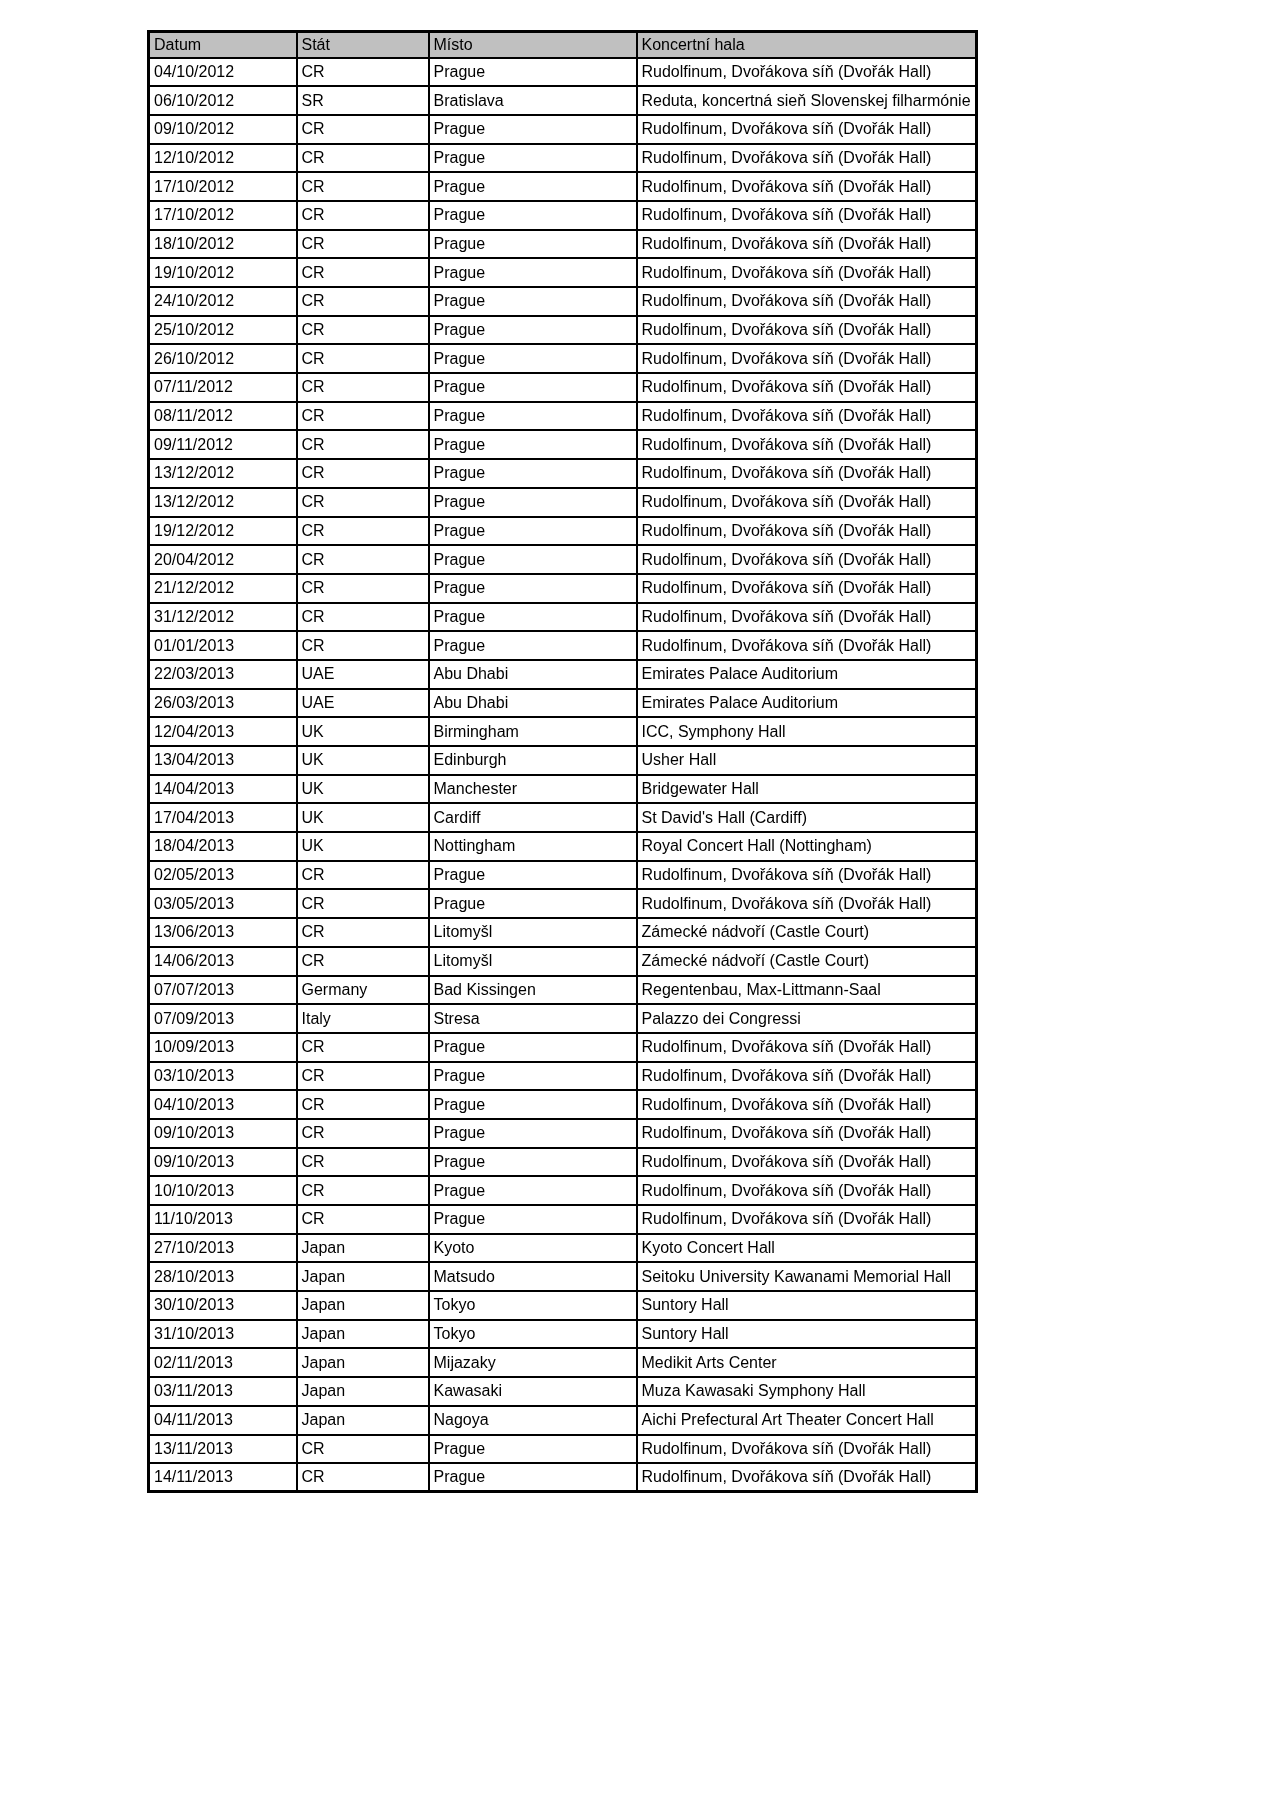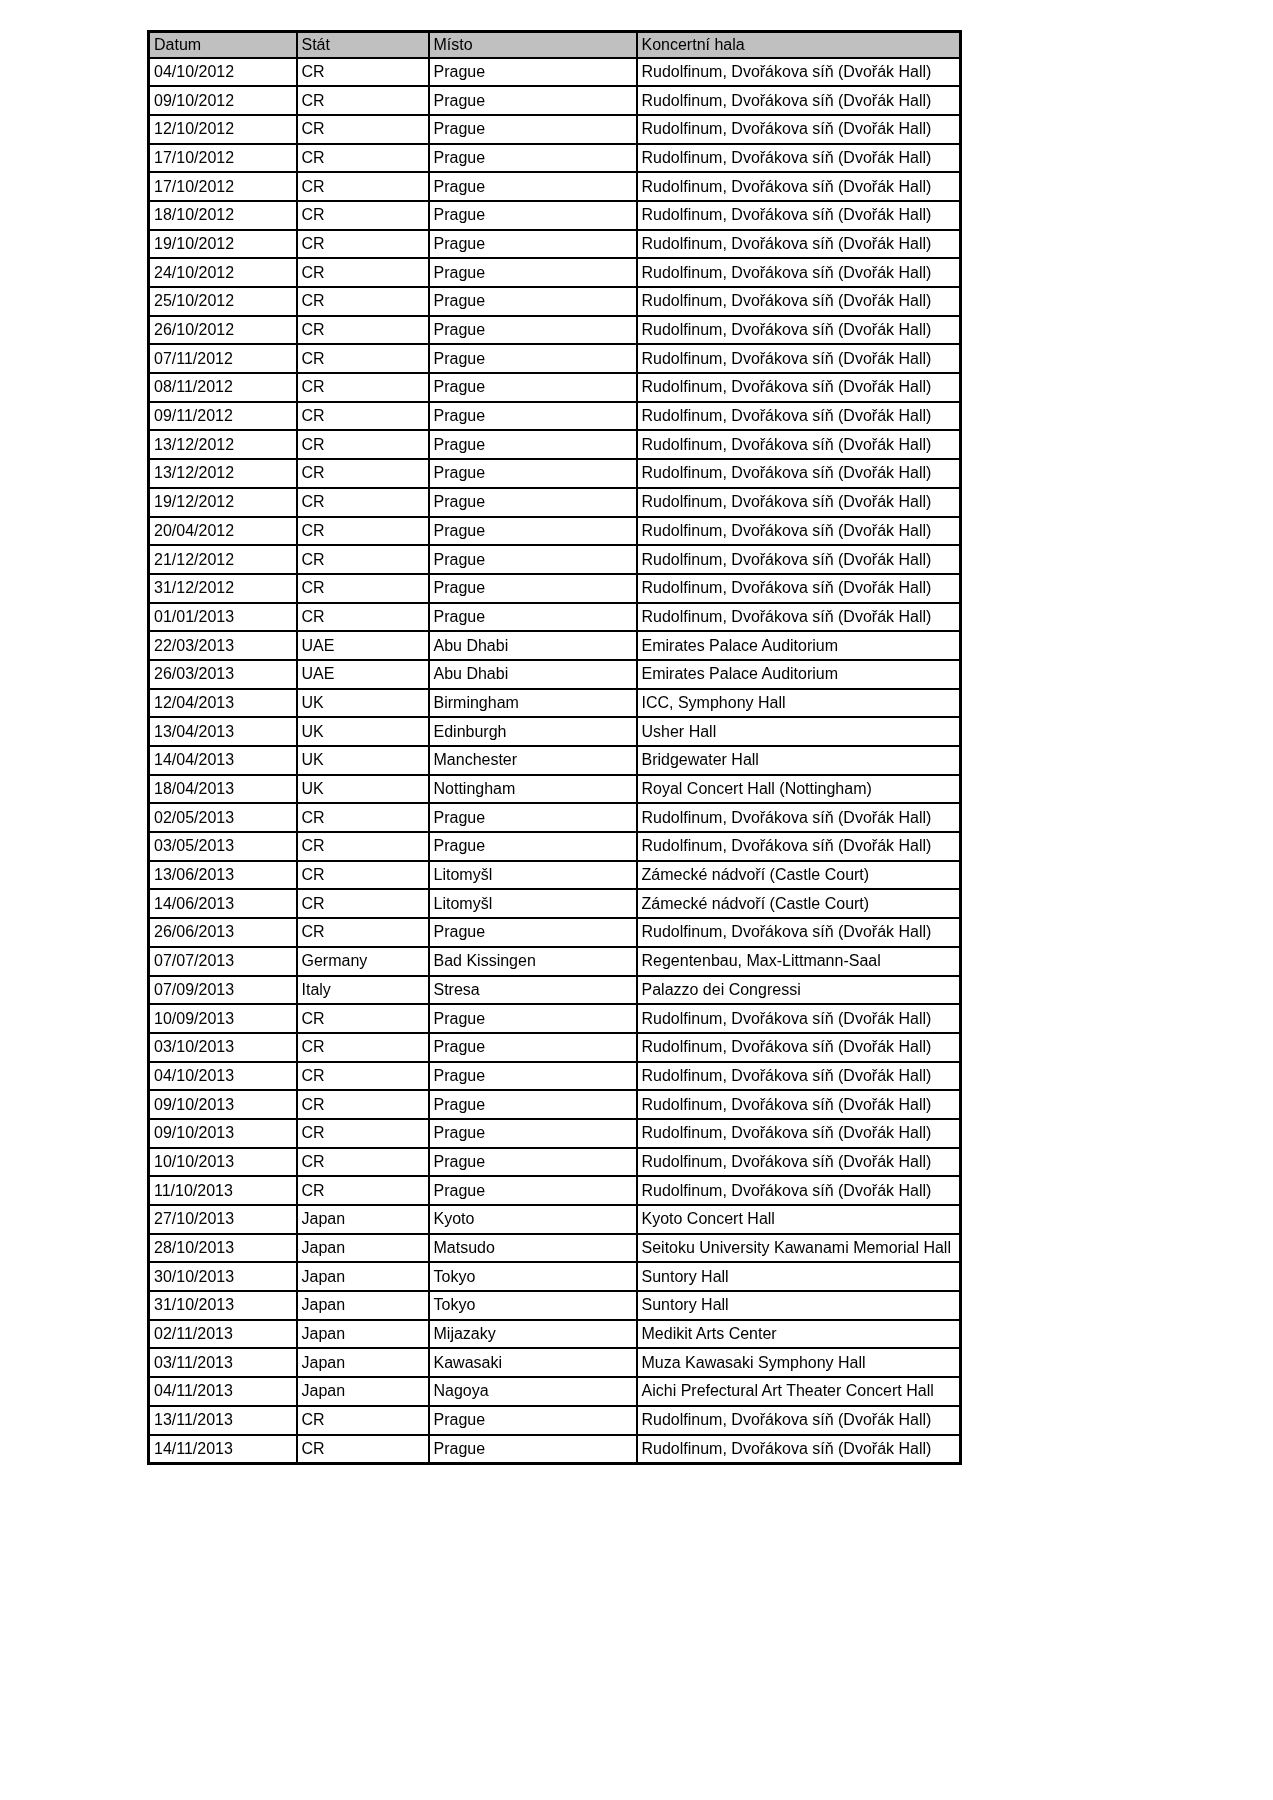--- a/index.html
+++ b/index.html
@@ -61,20 +61,26 @@
       </tr>
     </thead>
     <tbody>
         <tr>
           <td>04/10/2012</td>
           <td>CR</td>
           <td>Prague</td>
           <td>Rudolfinum, Dvořákova síň (Dvořák Hall)</td>
         </tr>
         <tr>
+          <td>06/10/2012</td>
+          <td>SR</td>
+          <td>Bratislava</td>
+          <td>Reduta, koncertná sieň Slovenskej filharmónie</td>
+        </tr>
+        <tr>
           <td>09/10/2012</td>
           <td>CR</td>
           <td>Prague</td>
           <td>Rudolfinum, Dvořákova síň (Dvořák Hall)</td>
         </tr>
         <tr>
           <td>12/10/2012</td>
           <td>CR</td>
           <td>Prague</td>
           <td>Rudolfinum, Dvořákova síň (Dvořák Hall)</td>
@@ -205,20 +211,26 @@
           <td>Edinburgh</td>
           <td>Usher Hall</td>
         </tr>
         <tr>
           <td>14/04/2013</td>
           <td>UK</td>
           <td>Manchester</td>
           <td>Bridgewater Hall</td>
         </tr>
         <tr>
+          <td>17/04/2013</td>
+          <td>UK</td>
+          <td>Cardiff</td>
+          <td>St David's Hall (Cardiff)</td>
+        </tr>
+        <tr>
           <td>18/04/2013</td>
           <td>UK</td>
           <td>Nottingham</td>
           <td>Royal Concert Hall (Nottingham)</td>
         </tr>
         <tr>
           <td>02/05/2013</td>
           <td>CR</td>
           <td>Prague</td>
           <td>Rudolfinum, Dvořákova síň (Dvořák Hall)</td>
@@ -233,26 +245,20 @@
           <td>13/06/2013</td>
           <td>CR</td>
           <td>Litomyšl</td>
           <td>Zámecké nádvoří (Castle Court)</td>
         </tr>
         <tr>
           <td>14/06/2013</td>
           <td>CR</td>
           <td>Litomyšl</td>
           <td>Zámecké nádvoří (Castle Court)</td>
-        </tr>
-        <tr>
-          <td>26/06/2013</td>
-          <td>CR</td>
-          <td>Prague</td>
-          <td>Rudolfinum, Dvořákova síň (Dvořák Hall)</td>
         </tr>
         <tr>
           <td>07/07/2013</td>
           <td>Germany</td>
           <td>Bad Kissingen</td>
           <td>Regentenbau, Max-Littmann-Saal</td>
         </tr>
         <tr>
           <td>07/09/2013</td>
           <td>Italy</td>

